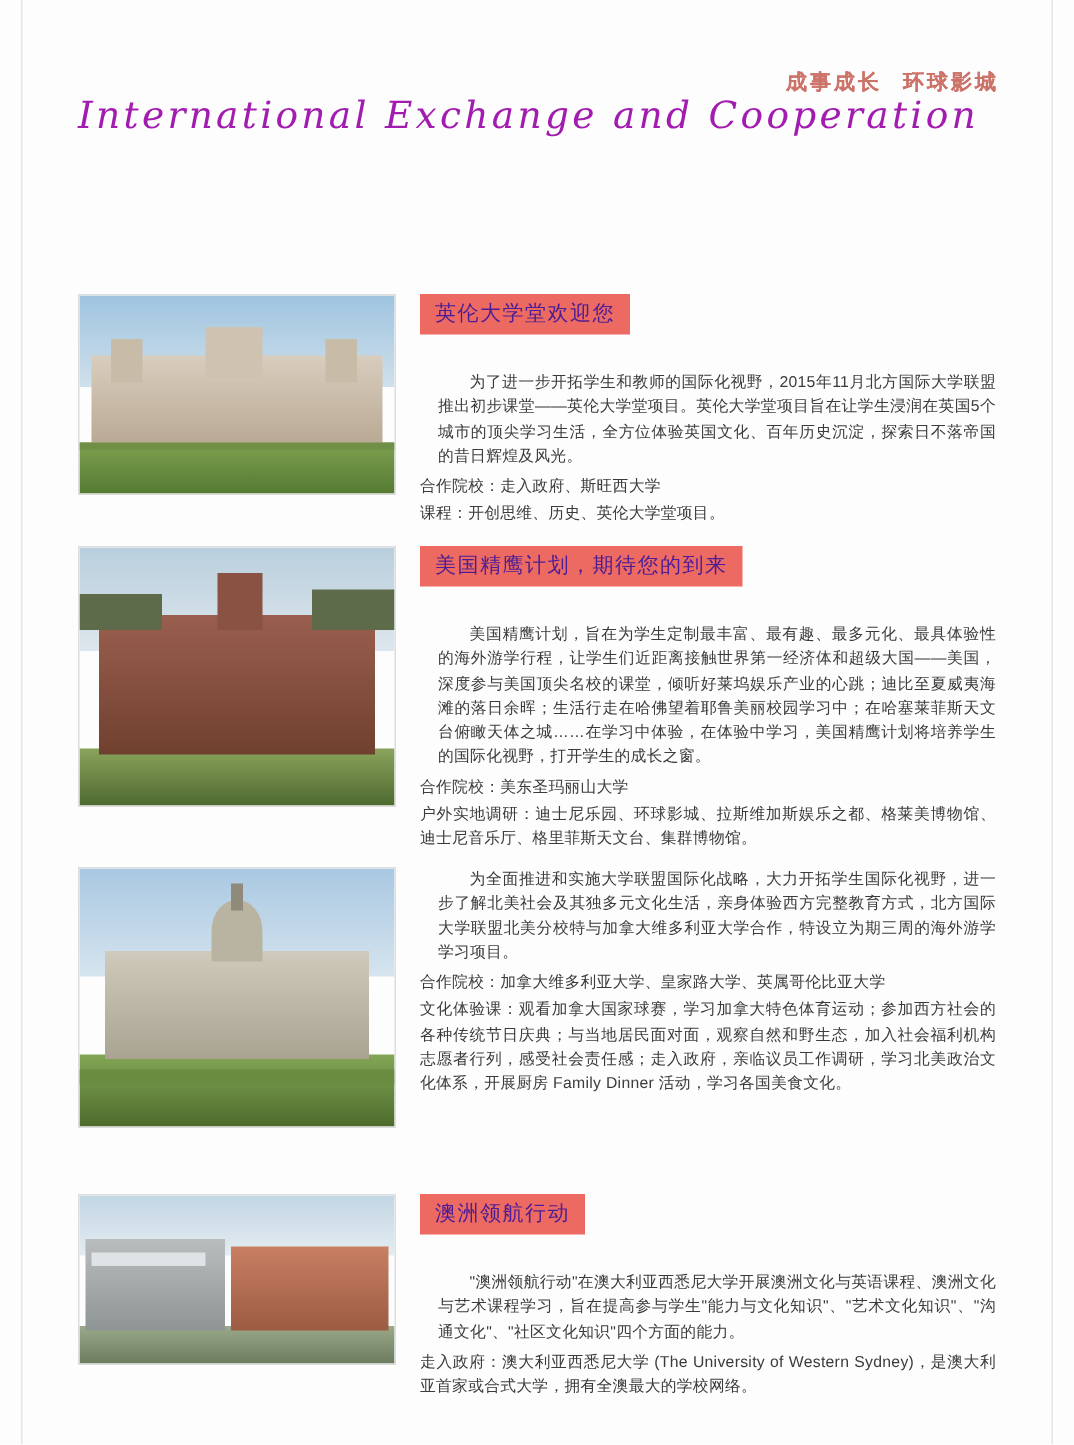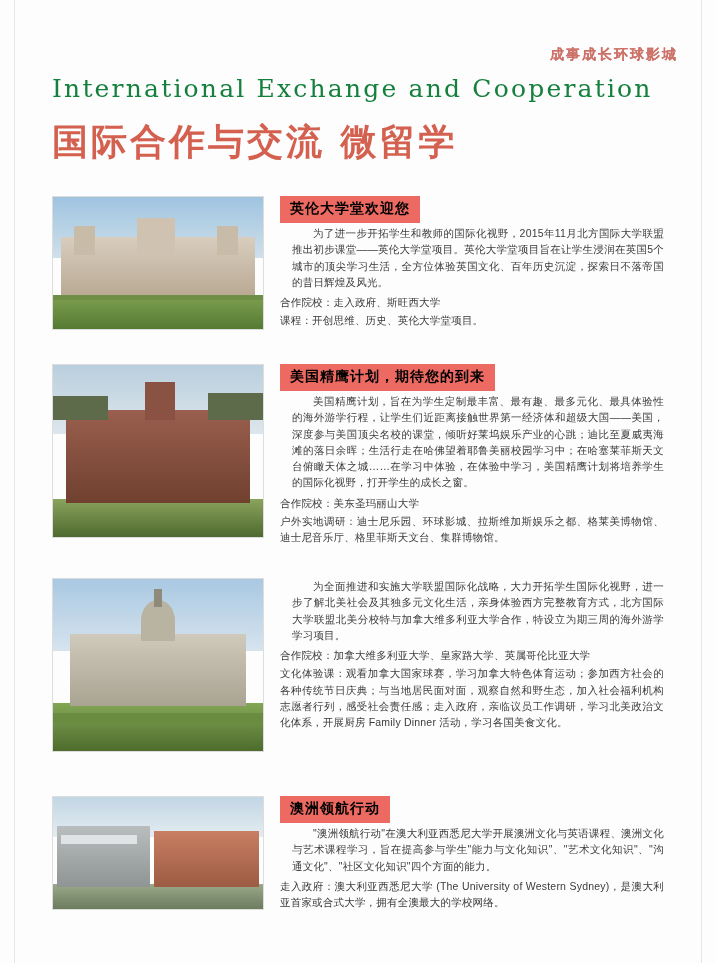--- a/index.html
+++ b/index.html
@@ -13,40 +13,41 @@
   .page{
     position:absolute;inset:0;
     background:#fdfdfd;
   }
   
   .edge-left{position:absolute;left:14px;top:0;bottom:0;width:1px;background:#e6e6e6;}
   .edge-right{position:absolute;right:14px;top:0;bottom:0;width:1px;background:#e6e6e6;}
 
   
   .motto{
-    position:absolute;top:46px;right:38px;
-    display:flex;
+    position:absolute;top:46px;right:50px;
+    display:flex;gap:14px;
     color:#c9584f;
     font-family:"DejaVu Sans","Liberation Sans",sans-serif;
     font-size:14px;font-weight:bold;letter-spacing:2px;
     opacity:.85;
   }
   .motto span{
     background:linear-gradient(90deg,#cf6a5e,#c2574c);
     -webkit-background-clip:text;
     color:#c45a4f;
   }
 
   
   .eng-title{
-    position:absolute;left:52px;top:74px;
+    position:absolute;left:52px;top:62px;
     font-family:"DejaVu Serif","Liberation Serif",serif;
     font-size:25px;
     letter-spacing:2.2px;
-    color:#15803d;
+    color:#a21caf;
+    font-style:italic;
     white-space:nowrap;
   }
   
   .cn-title{
     position:absolute;left:52px;top:118px;
     font-family:"DejaVu Sans","Liberation Sans",sans-serif;
     font-size:36px;font-weight:bold;
     color:#d4604f;
     letter-spacing:3px;
     white-space:nowrap;
@@ -58,25 +59,25 @@
     position:absolute;left:0;top:0;width:210px;height:132px;
     border:1px solid #ddd;overflow:hidden;
   }
   .thumb .sky{position:absolute;left:0;top:0;right:0;height:46%;}
   .thumb .ground{position:absolute;left:0;bottom:0;right:0;height:26%;}
   .thumb .bldg{position:absolute;}
   .body{position:absolute;left:228px;top:0;width:384px;}
   .sec-head{
     display:inline-block;
     background:#ec6a62;
-    color:#000000;
-    font-size:14px;font-weight:bold;
+    color:#4c1d95;
+    font-size:14px;font-weight:normal;
     padding:4px 10px 5px 10px;
     letter-spacing:1px;
-    margin-bottom:2px;
+    margin-bottom:24px;
     white-space:nowrap;
   }
   .para{
     font-size:10.5px;
     line-height:1.55;
     color:#3b3b3b;
     text-align:justify;
     text-indent:2em;
     margin:0 0 4px 12px;
     letter-spacing:.2px;
@@ -97,21 +98,20 @@
 <div class="page">
   <div class="edge-left"></div>
   <div class="edge-right"></div>
 
   <div class="motto">
     <span>成事成长</span>
     <span>环球影城</span>
   </div>
 
   <div class="eng-title">International Exchange and Cooperation</div>
-  <div class="cn-title">国际合作与交流  微留学</div>
 
   <div class="section" style="top:196px;">
     <div class="thumb">
       <div class="sky" style="background:linear-gradient(#9fc4e0,#cfe0ea);"></div>
       <div class="ground" style="background:linear-gradient(#7ea14f,#557a33);"></div>
       <div class="bldg" style="left:4%;top:30%;width:92%;height:46%;background:linear-gradient(#d8cdbe,#b9a993);"></div>
       <div class="bldg" style="left:40%;top:16%;width:18%;height:26%;background:#cfc2b0;"></div>
       <div class="bldg" style="left:10%;top:22%;width:10%;height:22%;background:#c8bba8;"></div>
       <div class="bldg" style="left:78%;top:22%;width:10%;height:22%;background:#c8bba8;"></div>
       <div class="bldg" style="left:0;top:74%;width:100%;height:4%;background:#6f8f46;"></div>

